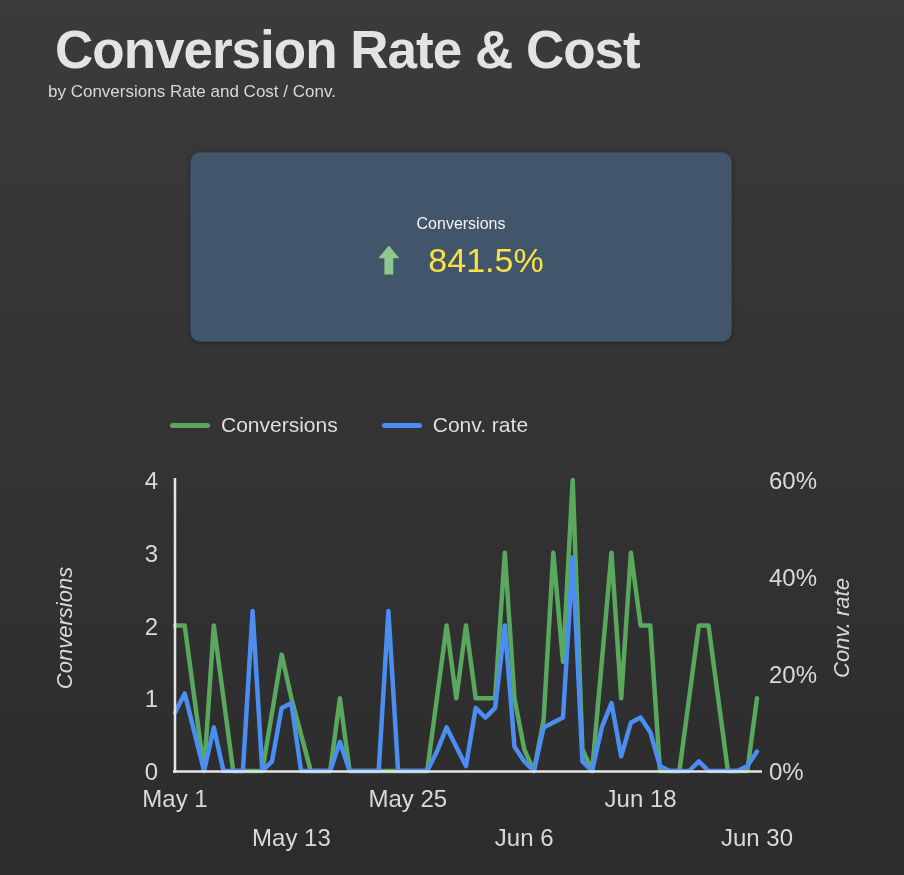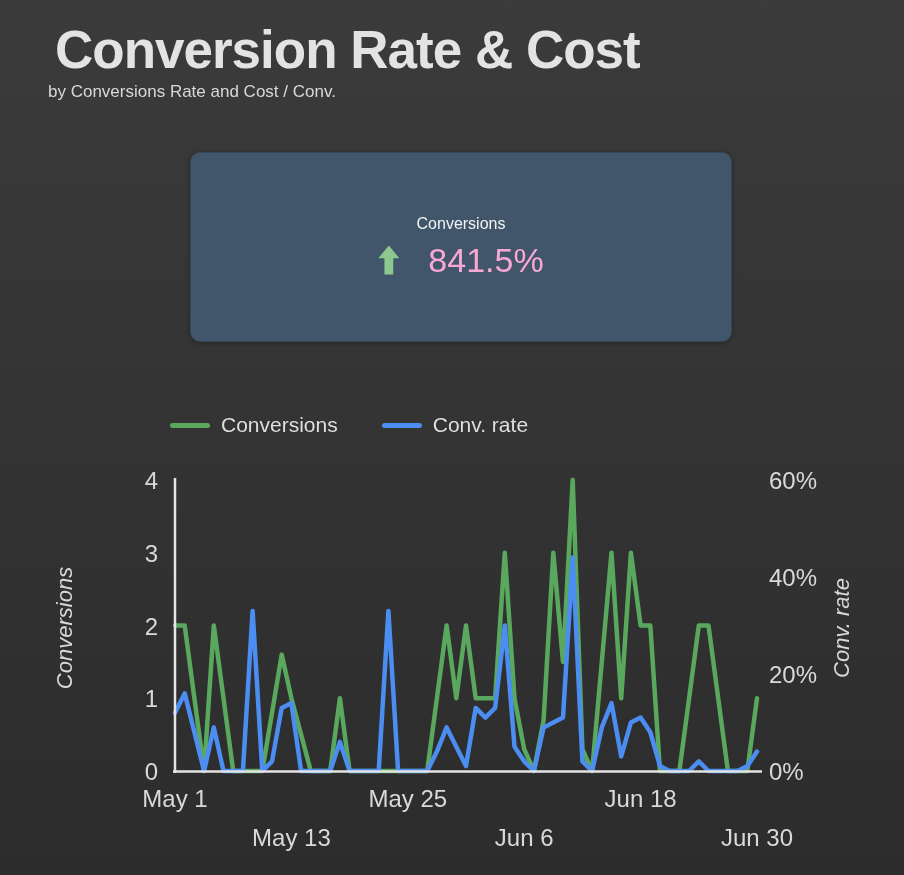--- a/index.html
+++ b/index.html
@@ -19,21 +19,21 @@
     position:absolute;left:48px;top:82px;
     font-size:17px;color:#d8d8d8;
   }
   .scorecard{
     position:absolute;left:190px;top:152px;width:540px;height:188px;
     background:#41566a;border:1px solid #37475a;border-radius:10px;
     box-shadow:0 1px 4px rgba(0,0,0,.35);
     display:flex;flex-direction:column;align-items:center;justify-content:center;
   }
   .sc-label{font-size:16px;color:#f1f3f4;margin-bottom:8px;}
-  .sc-value{font-size:34px;color:#f9a8d4;display:flex;align-items:center;gap:23px;}
+  .sc-value{font-size:34px;color:#fde047;display:flex;align-items:center;gap:23px;}
   .up-arrow{
     display:inline-block;width:21px;height:29px;background:#8dc98f;
     clip-path:polygon(50% 0,100% 44%,71% 44%,71% 100%,29% 100%,29% 44%,0 44%);
     margin-right:6px;
   }
   .legend{
     position:absolute;left:170px;top:413px;
     display:flex;align-items:center;gap:44px;
   }
   .legend-item{display:flex;align-items:center;}

